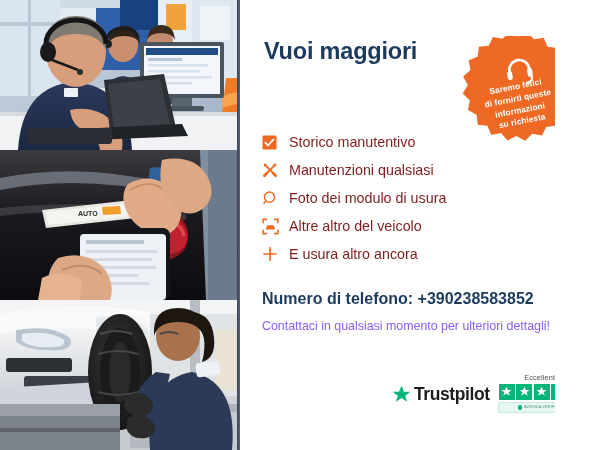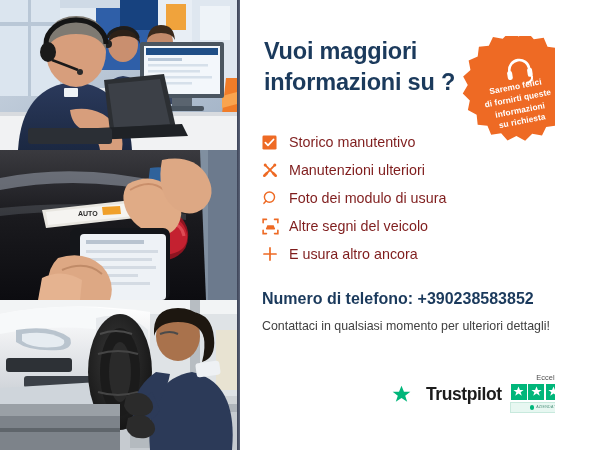--- a/index.html
+++ b/index.html
@@ -141,38 +141,38 @@
     font-weight: bold;
     color: #1b3a5c;
     white-space: nowrap;
   }
   .contact-lines {
     position: absolute;
     left: 22px;
     top: 316px;
     width: 320px;
     font-size: 12.4px;
-    color: #404040;
+    color: #8b5cf6;
     line-height: 1.62;
   }
 
   
   .trustpilot {
     position: absolute;
     left: 152px;
     top: 370px;
     width: 200px;
     height: 46px;
     display: flex;
     align-items: center;
   }
   .tp-logo {
     display: flex;
     align-items: center;
-    gap: 15px;
+    gap: 3px;
     margin-top: 2px;
   }
   .tp-word {
     font-size: 17.5px;
     font-weight: bold;
     color: #1c1c1c;
     letter-spacing: -0.4px;
   }
   .tp-rating {
     margin-left: 9px;
@@ -426,21 +426,20 @@
       </svg>
     </div>
   </div>
 
   <div class="divider"></div>
 
   <div class="content">
 
     <div class="headline">
       <div>Vuoi maggiori</div>
-      <div>informazioni su ?</div>
     </div>
 
     <div class="badge-wrap">
       <svg viewBox="0 0 122 122" xmlns="http://www.w3.org/2000/svg">
         <g transform="translate(61,61)">
           <path d="M0,-58 L6.9,-52.6 L15,-55.4 L19.6,-48.3 L28.2,-48.5 L30.4,-40.2 L38.6,-37.9 L38.2,-29.3 L45.2,-24.7 L42.3,-16.6 L47.6,-9.8 L42.4,-3 L45.2,5.1 L38.3,10.3 L38.6,19 L30.4,21.2 L28.3,29.5 L19.6,29.3 L15,36.3 L6.9,33.5 L0,38.8 L-6.9,33.5 L-15,36.3 L-19.6,29.3 L-28.3,29.5 L-30.4,21.2 L-38.6,19 L-38.3,10.3 L-45.2,5.1 L-42.4,-3 L-47.6,-9.8 L-42.3,-16.6 L-45.2,-24.7 L-38.2,-29.3 L-38.6,-37.9 L-30.4,-40.2 L-28.2,-48.5 L-19.6,-48.3 L-15,-55.4 L-6.9,-52.6 Z" transform="rotate(-8) scale(1.16,1.14)" fill="#ee6a24"></path>
         </g>
 
         <g transform="translate(61,32) rotate(-9)">
           <path d="M-10,2 a10,10 0 0 1 20,0" stroke="#ffffff" stroke-width="2.6" fill="none" stroke-linecap="round"></path>
@@ -477,21 +476,21 @@
             <g stroke="#ee6a24" stroke-width="2.1" stroke-linecap="round" fill="none">
               <path d="M3.4 3.2 L14.4 14.5"></path>
               <path d="M14.6 3.2 L3.6 14.5"></path>
             </g>
             <circle cx="3.6" cy="3.4" r="1.7" fill="#ee6a24"></circle>
             <circle cx="14.4" cy="3.4" r="1.7" fill="#ee6a24"></circle>
             <path d="M12.6 12.6 L15.4 15.4" stroke="#ee6a24" stroke-width="3" stroke-linecap="round"></path>
             <path d="M5.4 12.6 L2.6 15.4" stroke="#ee6a24" stroke-width="3" stroke-linecap="round"></path>
           </svg>
         </span>
-        <span class="feat-label">Manutenzioni ulteriori</span>
+        <span class="feat-label">Manutenzioni qualsiasi</span>
       </div>
 
       <div class="feature">
         <span class="feat-icon">
           <svg width="16" height="16" viewBox="0 0 18 18" xmlns="http://www.w3.org/2000/svg">
             <circle cx="8.4" cy="8" r="5.7" stroke="#ee6a24" stroke-width="1.6" fill="none"></circle>
             <path d="M4.5 12.4 L2.2 15" stroke="#ee6a24" stroke-width="1.7" stroke-linecap="round"></path>
           </svg>
         </span>
         <span class="feat-label">Foto dei modulo di usura</span>
@@ -503,21 +502,21 @@
             <g stroke="#ee6a24" stroke-width="1.7" fill="none" stroke-linecap="round">
               <path d="M1.2 5 L1.2 1.5 L4.7 1.5"></path>
               <path d="M13.3 1.5 L16.8 1.5 L16.8 5"></path>
               <path d="M16.8 13 L16.8 16.5 L13.3 16.5"></path>
               <path d="M4.7 16.5 L1.2 16.5 L1.2 13"></path>
             </g>
             <path d="M4.6 10.6 L5.6 7.6 L12.4 7.6 L13.4 10.6 Z" fill="#ee6a24"></path>
             <rect x="4.2" y="10.2" width="9.6" height="1.9" rx="0.7" fill="#ee6a24"></rect>
           </svg>
         </span>
-        <span class="feat-label">Altre segni del veicolo</span>
+        <span class="feat-label">Altre altro del veicolo</span>
       </div>
 
       <div class="feature">
         <span class="feat-icon">
           <svg width="16" height="16" viewBox="0 0 18 18" xmlns="http://www.w3.org/2000/svg">
             <path d="M9 2.2 L9 15.8 M2.2 9 L15.8 9" stroke="#ee6a24" stroke-width="1.9" stroke-linecap="round"></path>
           </svg>
         </span>
         <span class="feat-label">E usura altro ancora</span>
       </div>

